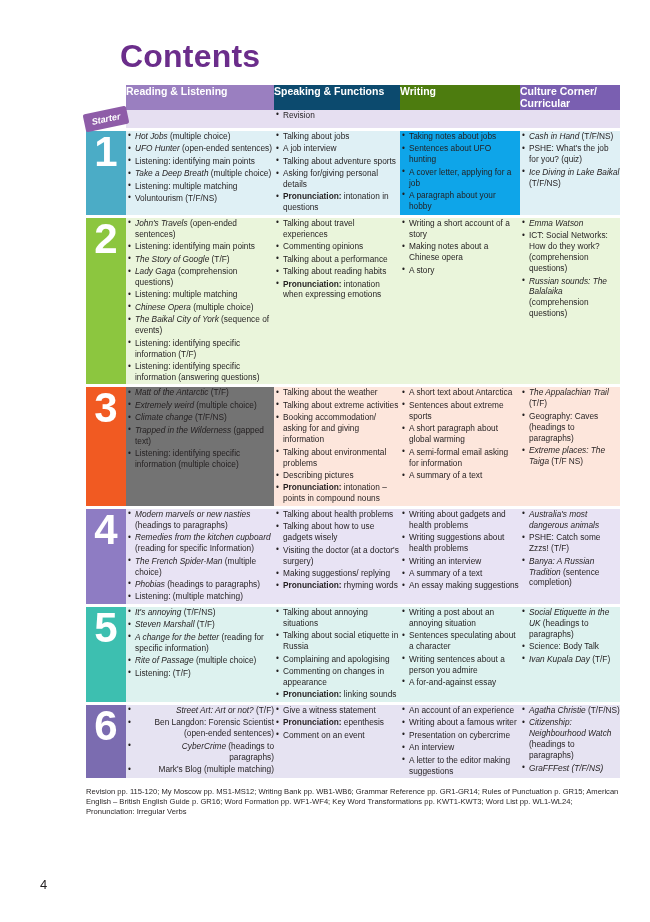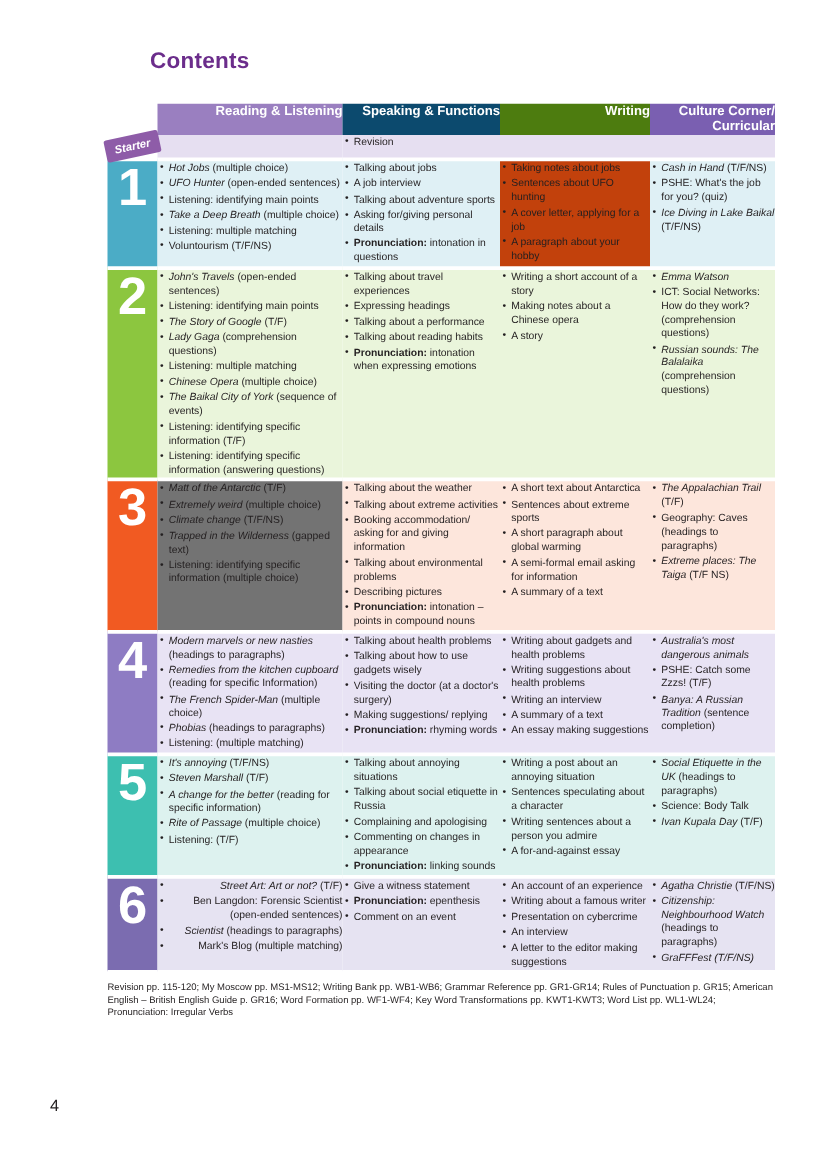--- a/index.html
+++ b/index.html
@@ -17,23 +17,23 @@
   }
   .page {
     position: relative;
     width: 650px;
     height: 922px;
     box-sizing: border-box;
     padding: 38px 30px 0 86px;
   }
   .title {
     color: #6b2d8b;
-    font-size: 18px;
+    font-size: 32px;
     font-weight: bold;
-    margin: 0 0 24px 34px;
+    margin: 0 0 10px 34px;
     letter-spacing: 0.2px;
   }
   table.contents {
     border-collapse: collapse;
     width: 534px;
     margin-left: 0;
     table-layout: fixed;
   }
   table.contents td, table.contents th {
     vertical-align: top;
@@ -43,21 +43,21 @@
   col.c-unit { width: 40px; }
   col.c-rl { width: 148px; }
   col.c-sf { width: 126px; }
   col.c-wr { width: 120px; }
   col.c-cc { width: 100px; }
 
   thead th {
     color: #ffffff;
     font-size: 10.5px;
     font-weight: bold;
-    text-align: right;
+    text-align: left;
     padding: 7px 4px;
     line-height: 1.18;
   }
   th.h-unit { background: transparent; }
   th.h-rl { background: #9a7fc0; }
   th.h-sf { background: #0c4a6e; }
   th.h-wr { background: #4d7c0f; }
   th.h-cc { background: #7a5fb1; }
 
   .cell {
@@ -182,21 +182,21 @@
           </td>
           <td class="cell" style="background: rgb(223, 240, 245);">
             <ul class="bl">
               <li><span>Talking about jobs</span></li>
               <li><span>A job interview</span></li>
               <li><span>Talking about adventure sports</span></li>
               <li><span>Asking for/giving personal details</span></li>
               <li><span class="bd">Pronunciation: </span><span>intonation in questions</span></li>
             </ul>
           </td>
-          <td class="cell" style="background: #c2410c;">
+          <td class="cell" style="background: #0ea5e9;">
             <ul class="bl">
               <li><span>Taking notes about jobs</span></li>
               <li><span>Sentences about UFO hunting</span></li>
               <li><span>A cover letter, applying for a job</span></li>
               <li><span>A paragraph about your hobby</span></li>
             </ul>
           </td>
           <td class="cell" style="background: rgb(223, 240, 245);">
             <ul class="bl">
               <li><span class="it">Cash in Hand </span><span>(T/F/NS)</span></li>
@@ -216,21 +216,21 @@
               <li><span>Listening: multiple matching</span></li>
               <li><span class="it">Chinese Opera </span><span>(multiple choice)</span></li>
               <li><span class="it">The Baikal City of York </span><span>(sequence of events)</span></li>
               <li><span>Listening: identifying specific information (T/F)</span></li>
               <li><span>Listening: identifying specific information (answering questions)</span></li>
             </ul>
           </td>
           <td class="cell" style="background: rgb(234, 245, 219);">
             <ul class="bl">
               <li><span>Talking about travel experiences</span></li>
-              <li><span>Expressing headings</span></li>
+              <li><span>Commenting opinions</span></li>
               <li><span>Talking about a performance</span></li>
               <li><span>Talking about reading habits</span></li>
               <li><span class="bd">Pronunciation: </span><span>intonation when expressing emotions</span></li>
             </ul>
           </td>
           <td class="cell" style="background: rgb(234, 245, 219);">
             <ul class="bl">
               <li><span>Writing a short account of a story</span></li>
               <li><span>Making notes about a Chinese opera</span></li>
               <li><span>A story</span></li>
@@ -354,21 +354,21 @@
               <li><span class="it">Ivan Kupala Day </span><span>(T/F)</span></li>
             </ul>
           </td>
         </tr>
         <tr class="row-sep">
           <td class="unitcell" style="background: rgb(123, 108, 176);">6</td>
           <td class="cell" style="background: rgb(230, 227, 242); text-align: right;">
             <ul class="bl">
               <li><span class="it">Street Art: Art or not? </span><span>(T/F)</span></li>
               <li><span>Ben Langdon: Forensic Scientist (open-ended sentences)</span></li>
-              <li><span class="it">Scientist </span><span>(headings to paragraphs)</span></li>
+              <li><span class="it">CyberCrime </span><span>(headings to paragraphs)</span></li>
               <li><span>Mark's Blog (multiple matching)</span></li>
             </ul>
           </td>
           <td class="cell" style="background: rgb(230, 227, 242);">
             <ul class="bl">
               <li><span>Give a witness statement</span></li>
               <li><span class="bd">Pronunciation: </span><span>epenthesis</span></li>
               <li><span>Comment on an event</span></li>
             </ul>
           </td>

